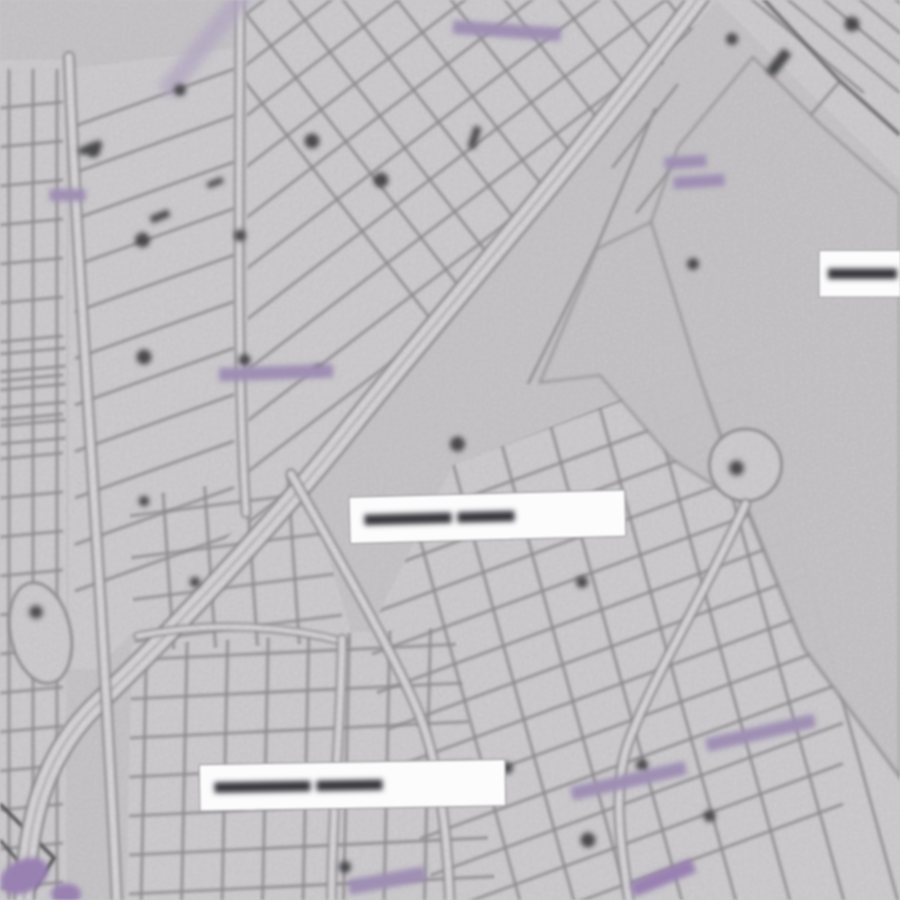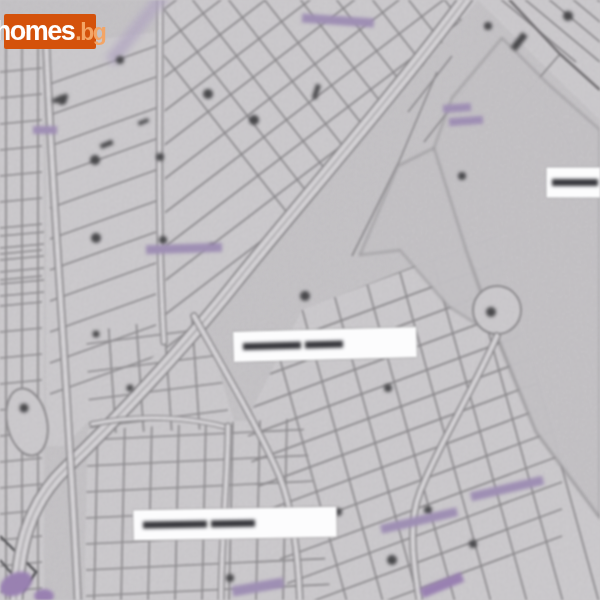--- a/index.html
+++ b/index.html
@@ -374,17 +374,13 @@
       </g>
       <g>
         <rect class="lbox" x="546" y="167" width="60" height="31" rx="1"></rect>
         <g filter="url(#f17)">
           <rect class="smudge" x="552" y="179" width="46" height="7"></rect>
         </g>
       </g>
     </svg>
   </div>
 
-  <div class="logo">
-    <span class="brand">homes</span>
-      <span class="tld">.bg</span>
-  </div>
 </div>
 
 </body></html>

